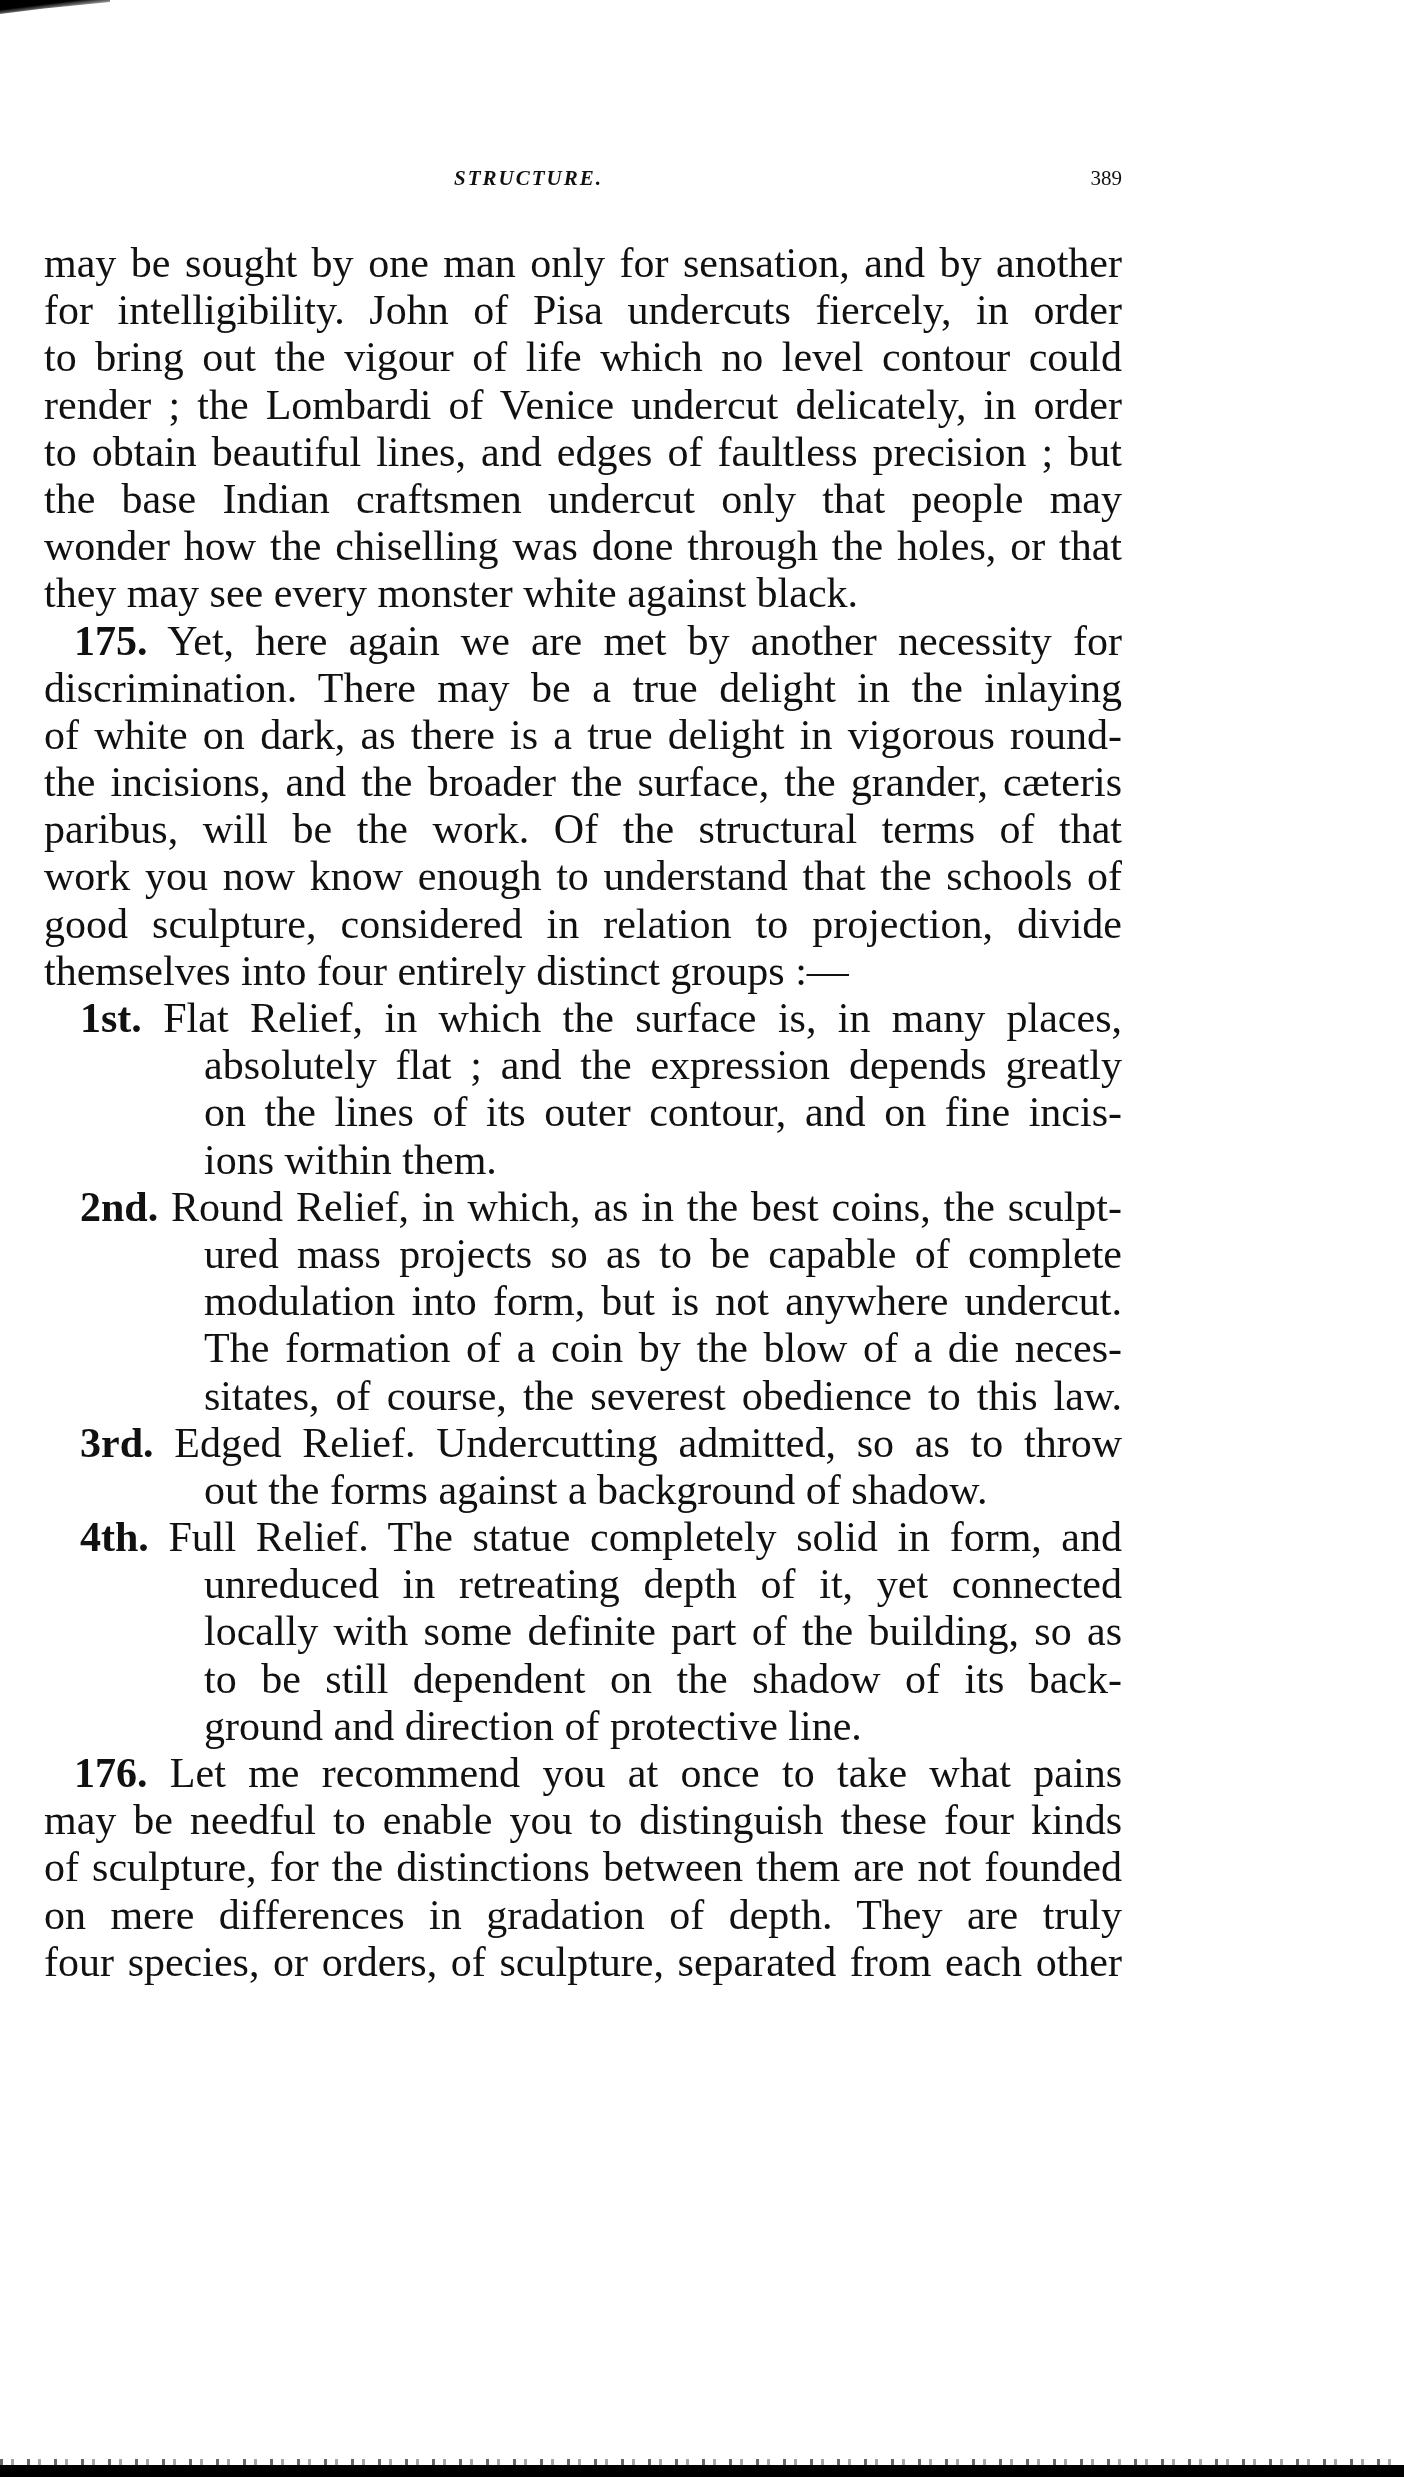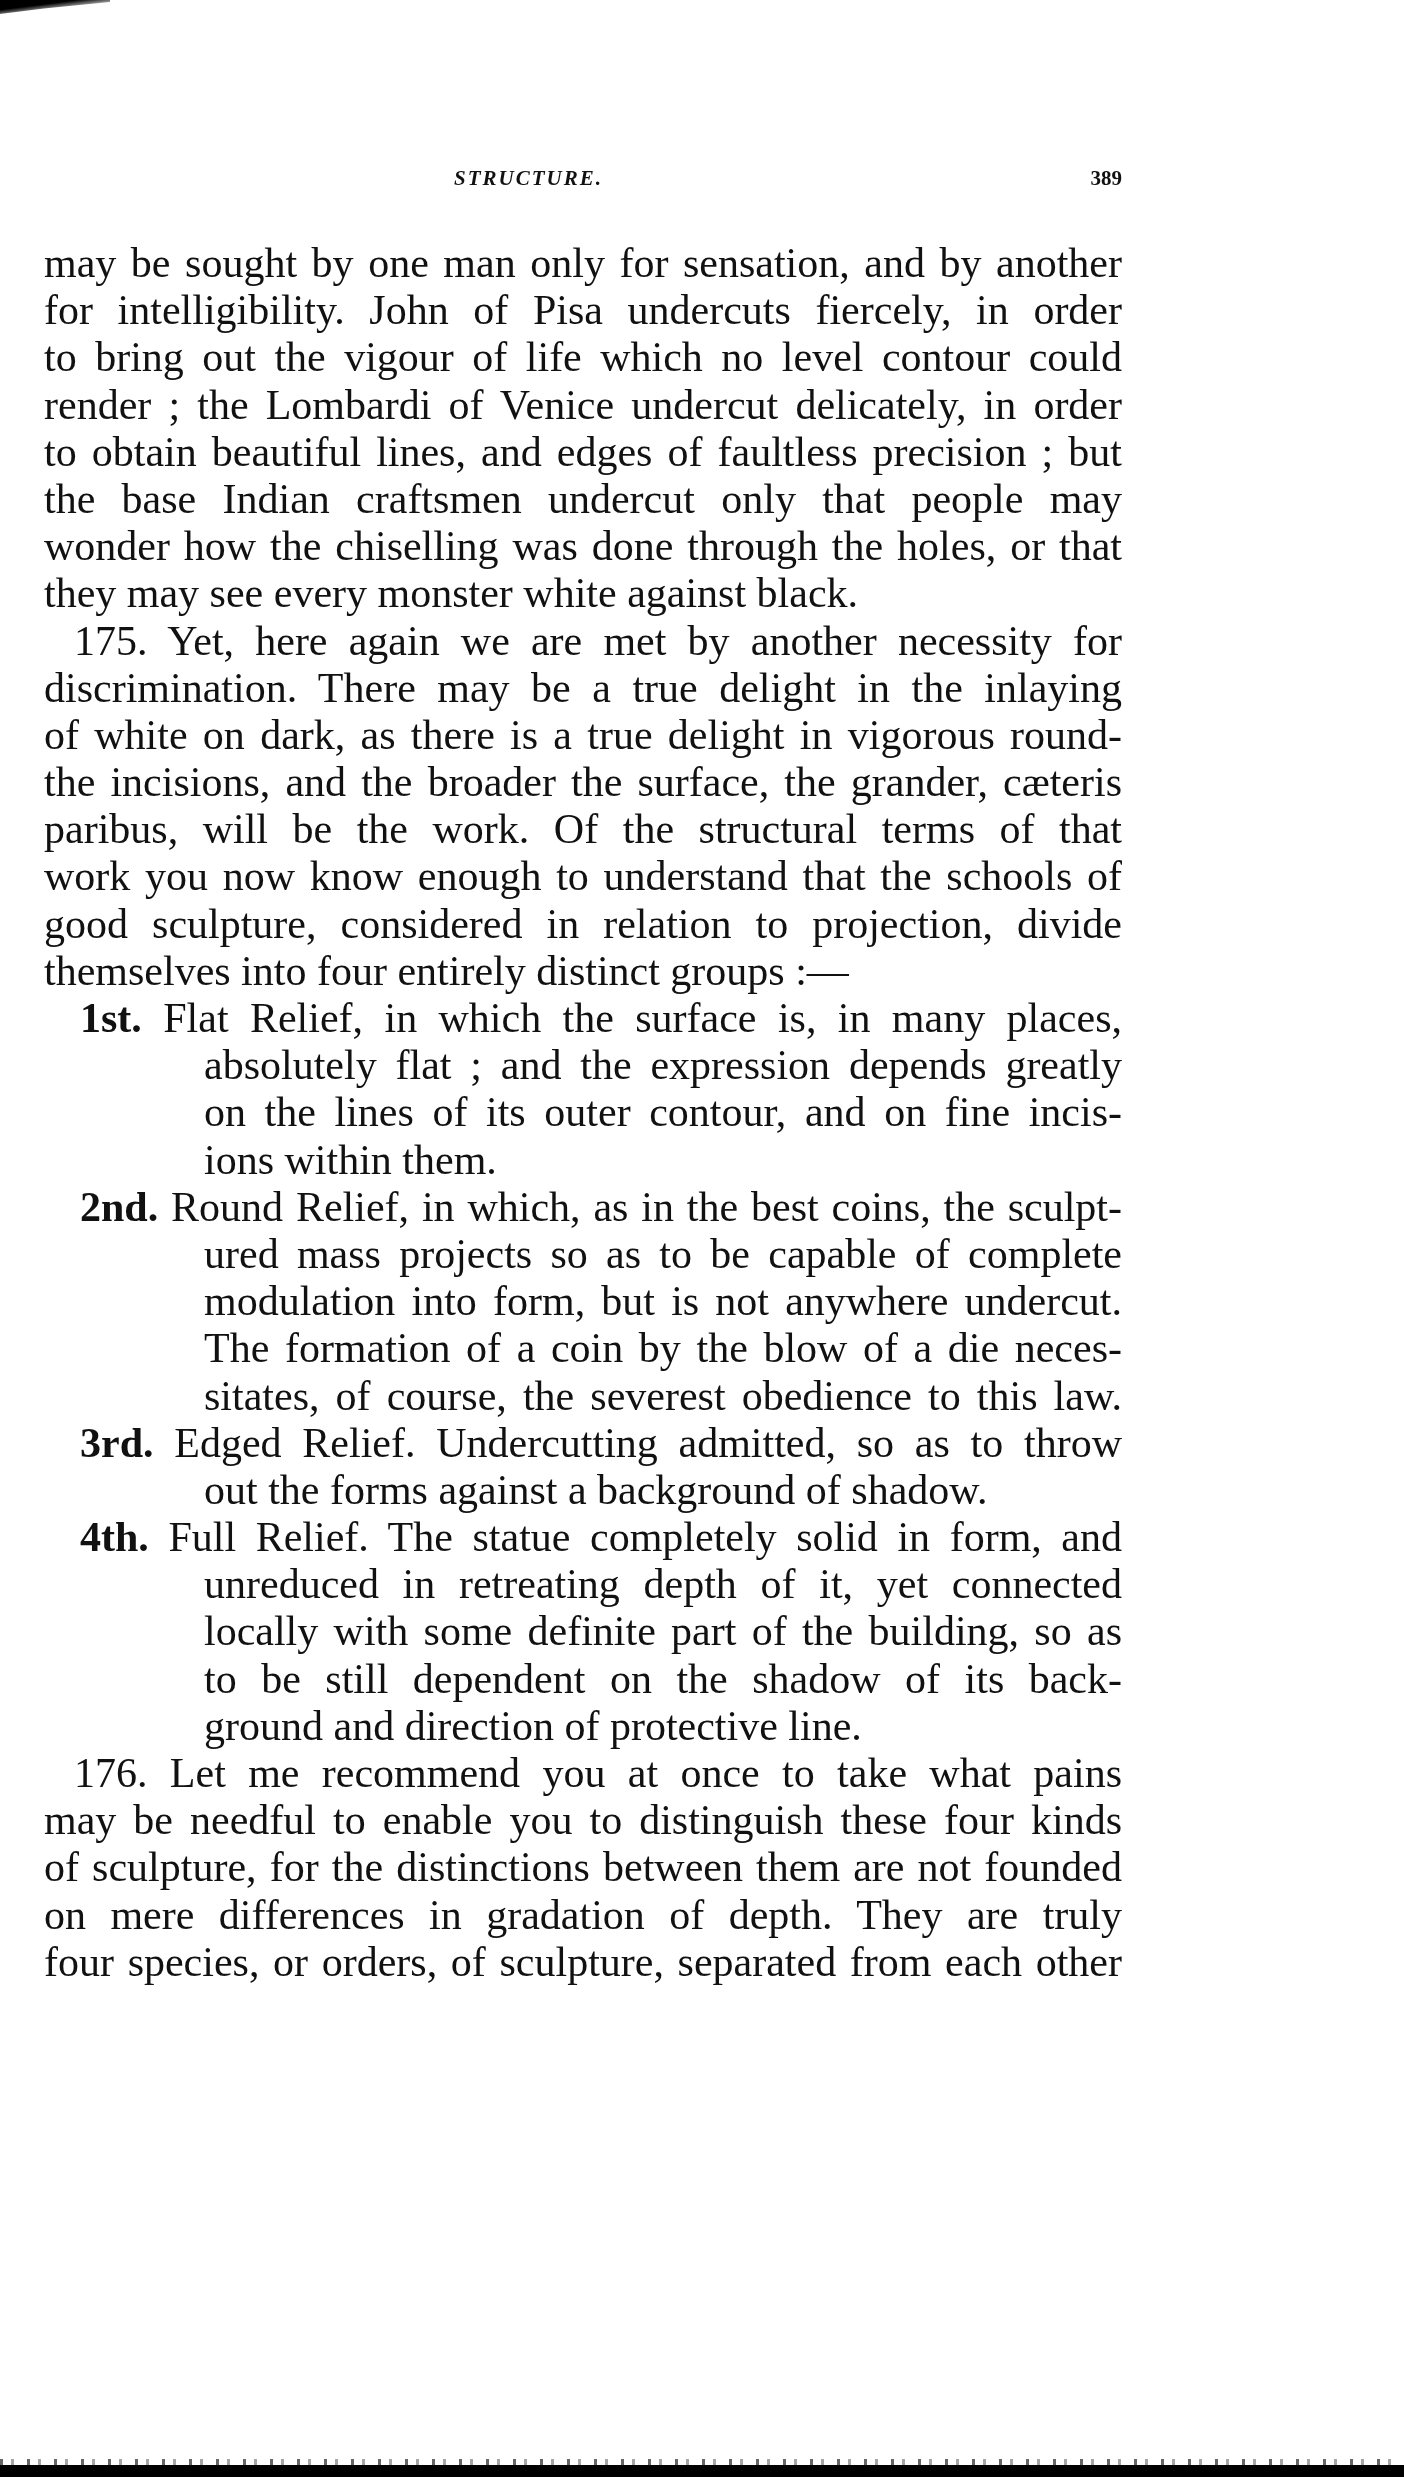--- a/index.html
+++ b/index.html
@@ -52,21 +52,21 @@
       left: 410px;
       top: 0;
       font-style: italic;
       font-weight: bold;
       letter-spacing: 2px;
     }
     .page-number {
       position: absolute;
       right: 0;
       top: 0;
-      font-weight: bold;
+      font-weight: normal;
     }
     .text-block {
       position: absolute;
       top: 240px;
       left: 44px;
       width: 1078px;
       font-size: 42px;
       line-height: 47.2px;
       text-align: justify;
     }
@@ -83,21 +83,21 @@
     .indent-para {
       padding-left: 30px;
     }
     .list-first {
       padding-left: 36px;
     }
     .list-cont {
       padding-left: 160px;
     }
     .num {
-      font-weight: normal;
+      font-weight: bold;
     }
     .item-label {
       display: inline-block;
       font-weight: bold;
     }
   </style>
 </head>
 <body>
 
 <div class="corner-shadow"></div>

